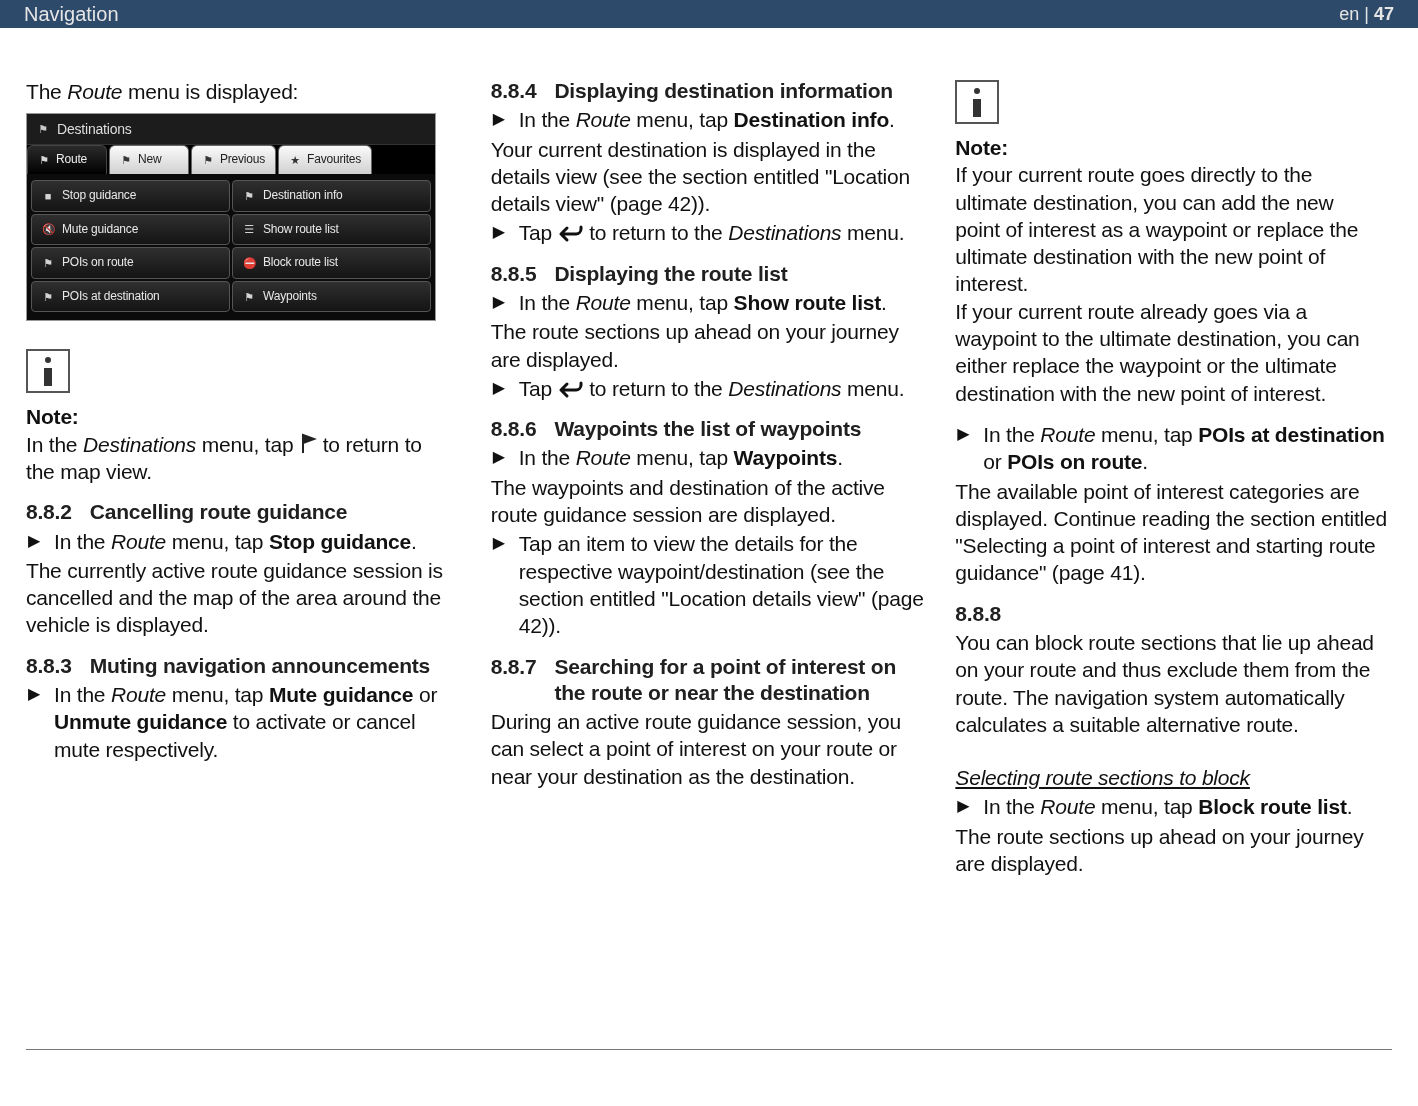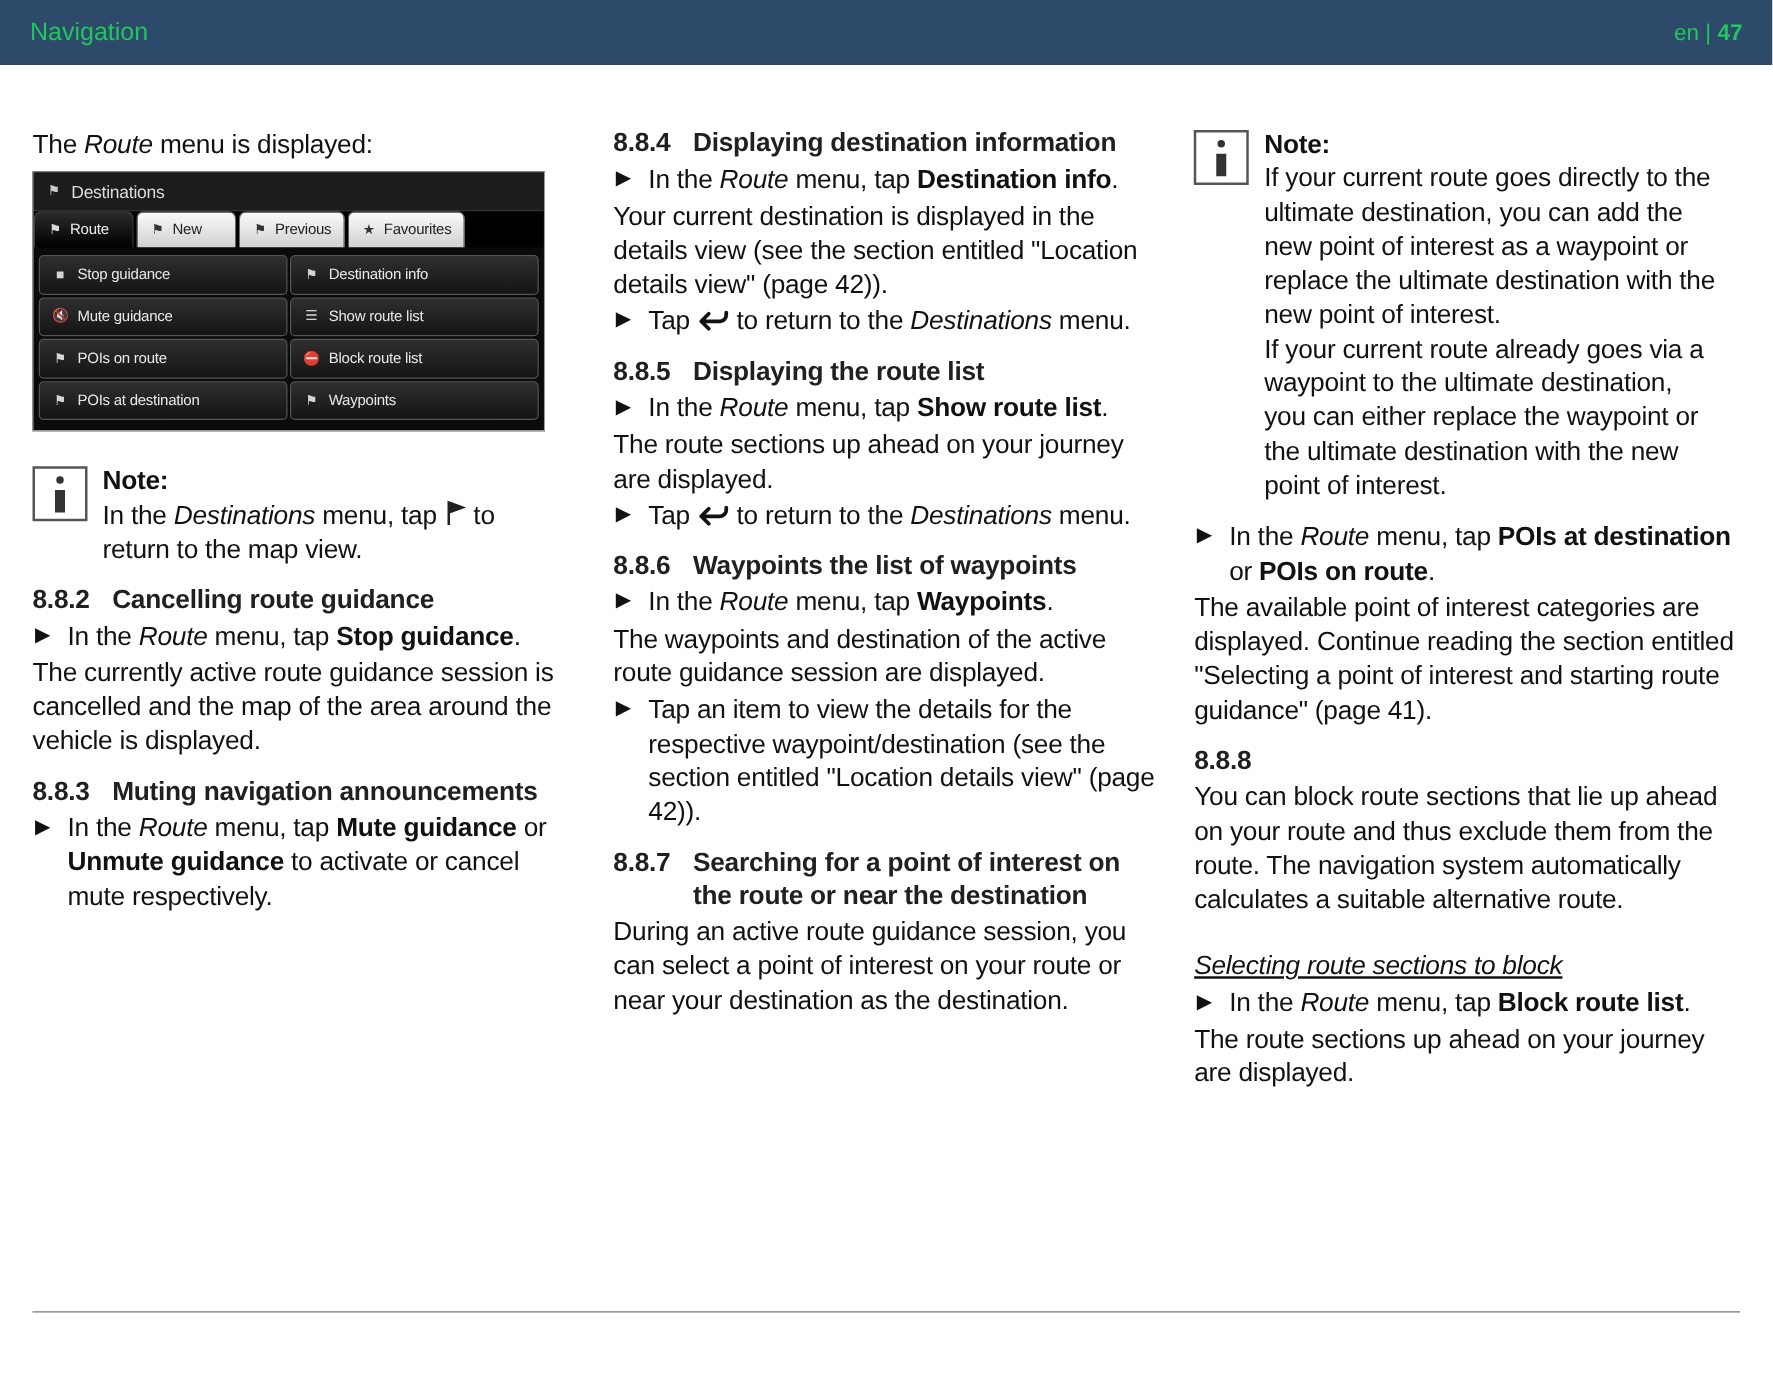--- a/index.html
+++ b/index.html
@@ -7,25 +7,25 @@
     width: 1418px;
     height: 1106px;
     background: #fff;
     font-family: Georgia, 'Times New Roman', serif;
     color: #222;
     overflow: hidden;
   }
 
   .page-header {
     background: #2d4a6b;
-    color: #22c55e;
+    color: #e5e5e5;
     display: flex;
     justify-content: space-between;
     align-items: center;
-    height: 52px;
+    height: 28px;
     padding: 0 24px;
     font-family: Arial, Helvetica, sans-serif;
     font-size: 20px;
   }
   .page-header .right { font-size: 18px; }
   .page-header .right b { font-weight: 700; margin-top: 18px; }
 
   .page-body {
     padding: 50px 26px 24px 26px;
     display: flex;
@@ -117,20 +117,21 @@
     line-height: 12px;
     text-align: center;
     opacity: .9;
   }
 
   
   .note-row {
     display: flex;
     gap: 12px;
     margin: 14px 16px 14px 0;
+    flex-direction: column;
   }
   .info-box {
     flex: 0 0 auto;
     width: 44px; height: 44px;
     border: 2px solid #555;
     display: flex;
     align-items: center;
     justify-content: center;
     font-family: Georgia, serif;
     font-size: 28px;

